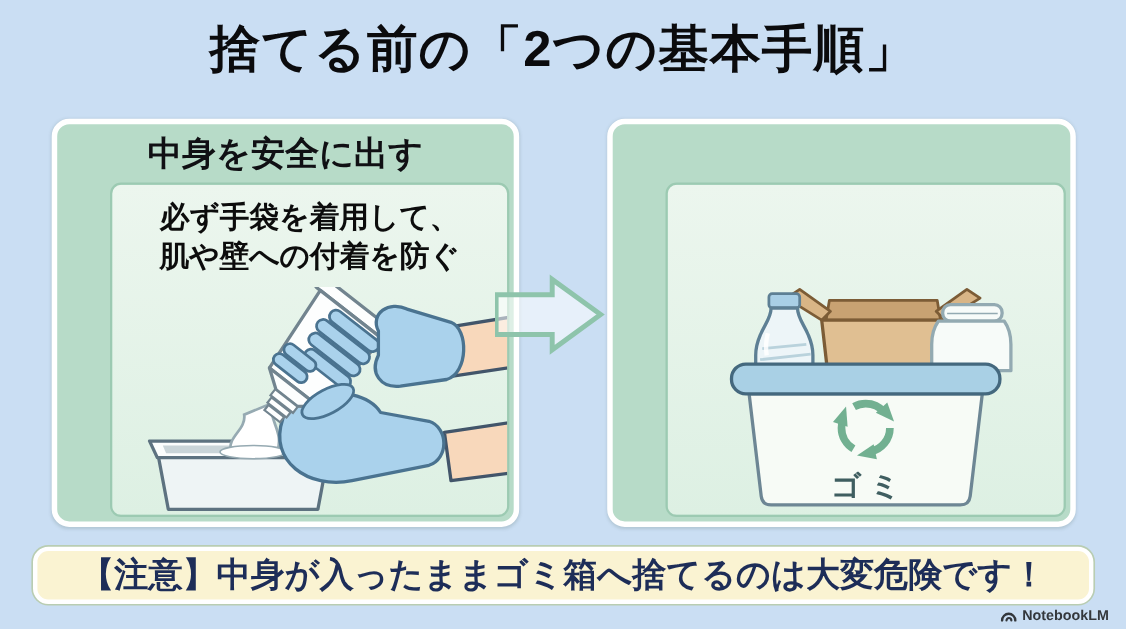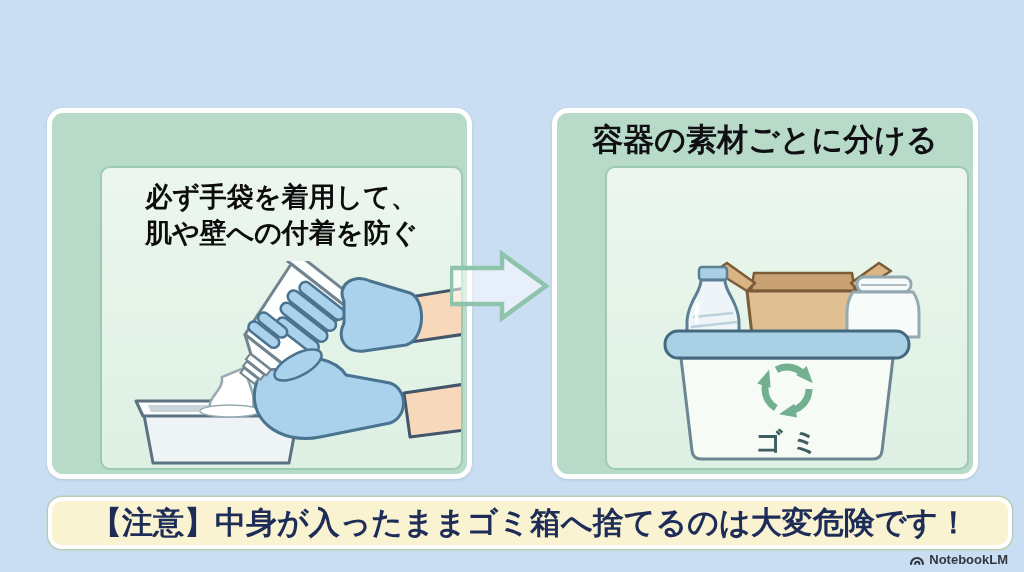--- a/index.html
+++ b/index.html
@@ -21,33 +21,35 @@
               background:linear-gradient(#ecf6ee,#ddf0e3);overflow:hidden;margin-left:44px;}
   .step-desc{margin-top:12px;text-align:center;font-size:27px;font-weight:800;
              line-height:1.32;color:#0c0c0c;white-space:pre-line;}
   .illus{position:absolute;bottom:2px;left:50%;transform:translateX(-50%);}
 
   .arrow-wrap{position:absolute;left:450px;top:246px;width:100px;height:80px;}
 
   .caution{position:absolute;left:30px;top:497px;width:964px;height:52px;box-sizing:border-box;
            background:#faf3d2;border:4px solid #ffffff;border-radius:14px;
            box-shadow:0 0 0 1.5px #b9cdb2;
-           display:flex;align-items:center;justify-content:center;margin-left:18px;}
+           display:flex;align-items:center;justify-content:center;}
   .caution-text{font-size:31px;font-weight:900;color:#1d2d58;}
 
   .watermark{position:absolute;right:16px;bottom:5px;display:flex;align-items:center;gap:4px;
              font-size:13px;font-weight:700;color:#33373c;}
 </style>
 </head>
 <body>
 
 <div class="stage">
 
+  <div class="title">捨てる前の「2つの基本手順」</div>
 
   <div class="panel left">
+    <div class="panel-header">中身を安全に出す</div>
     <div class="panel-body">
       <div class="step-desc">必ず手袋を着用して、
 肌や壁への付着を防ぐ</div>
       <svg class="illus" width="380" height="205" viewBox="0 0 380 205">
 
         <path d="M306,38 L380,26 L380,72 L312,82 Z" fill="#f8d8bb" stroke="#42556a" stroke-width="3" stroke-linejoin="round"></path>
         <path d="M312,132 L380,122 L380,168 L318,176 Z" fill="#f8d8bb" stroke="#42556a" stroke-width="3" stroke-linejoin="round"></path>
 
         <g stroke="#5d7280" stroke-width="3" stroke-linejoin="round">
           <path d="M52,154 L206,154 L197,202 L61,202 Z" fill="#eef4f5"></path>
@@ -87,21 +89,20 @@
     </div>
   </div>
 
   <div class="arrow-wrap">
     <svg width="100" height="80" viewBox="0 0 100 80">
       <path d="M1,22 H52 V8 L96,40 L52,72 V58 H1 Z" fill="rgba(255,255,255,0.55)" stroke="#8ec4ab" stroke-width="4.5" stroke-linejoin="miter"></path>
     </svg>
   </div>
 
   <div class="panel right">
-    <div class="panel-header">容器の素材ごとに分ける</div>
     <div class="panel-body">
       <svg class="illus" width="380" height="205" viewBox="0 0 380 205">
 
         <g stroke="#7c5c36" stroke-width="2.5" stroke-linejoin="round">
           <path d="M154,30 L258,30 L255,12 L157,12 Z" fill="#c8a272"></path>
           <path d="M150,30 L118,10 L130,2 L158,22 Z" fill="#d9b586"></path>
           <path d="M262,30 L294,10 L282,2 L254,22 Z" fill="#d9b586"></path>
           <path d="M150,30 L262,30 L257,74 L155,74 Z" fill="#e0bf92" stroke-width="3"></path>
         </g>
 

